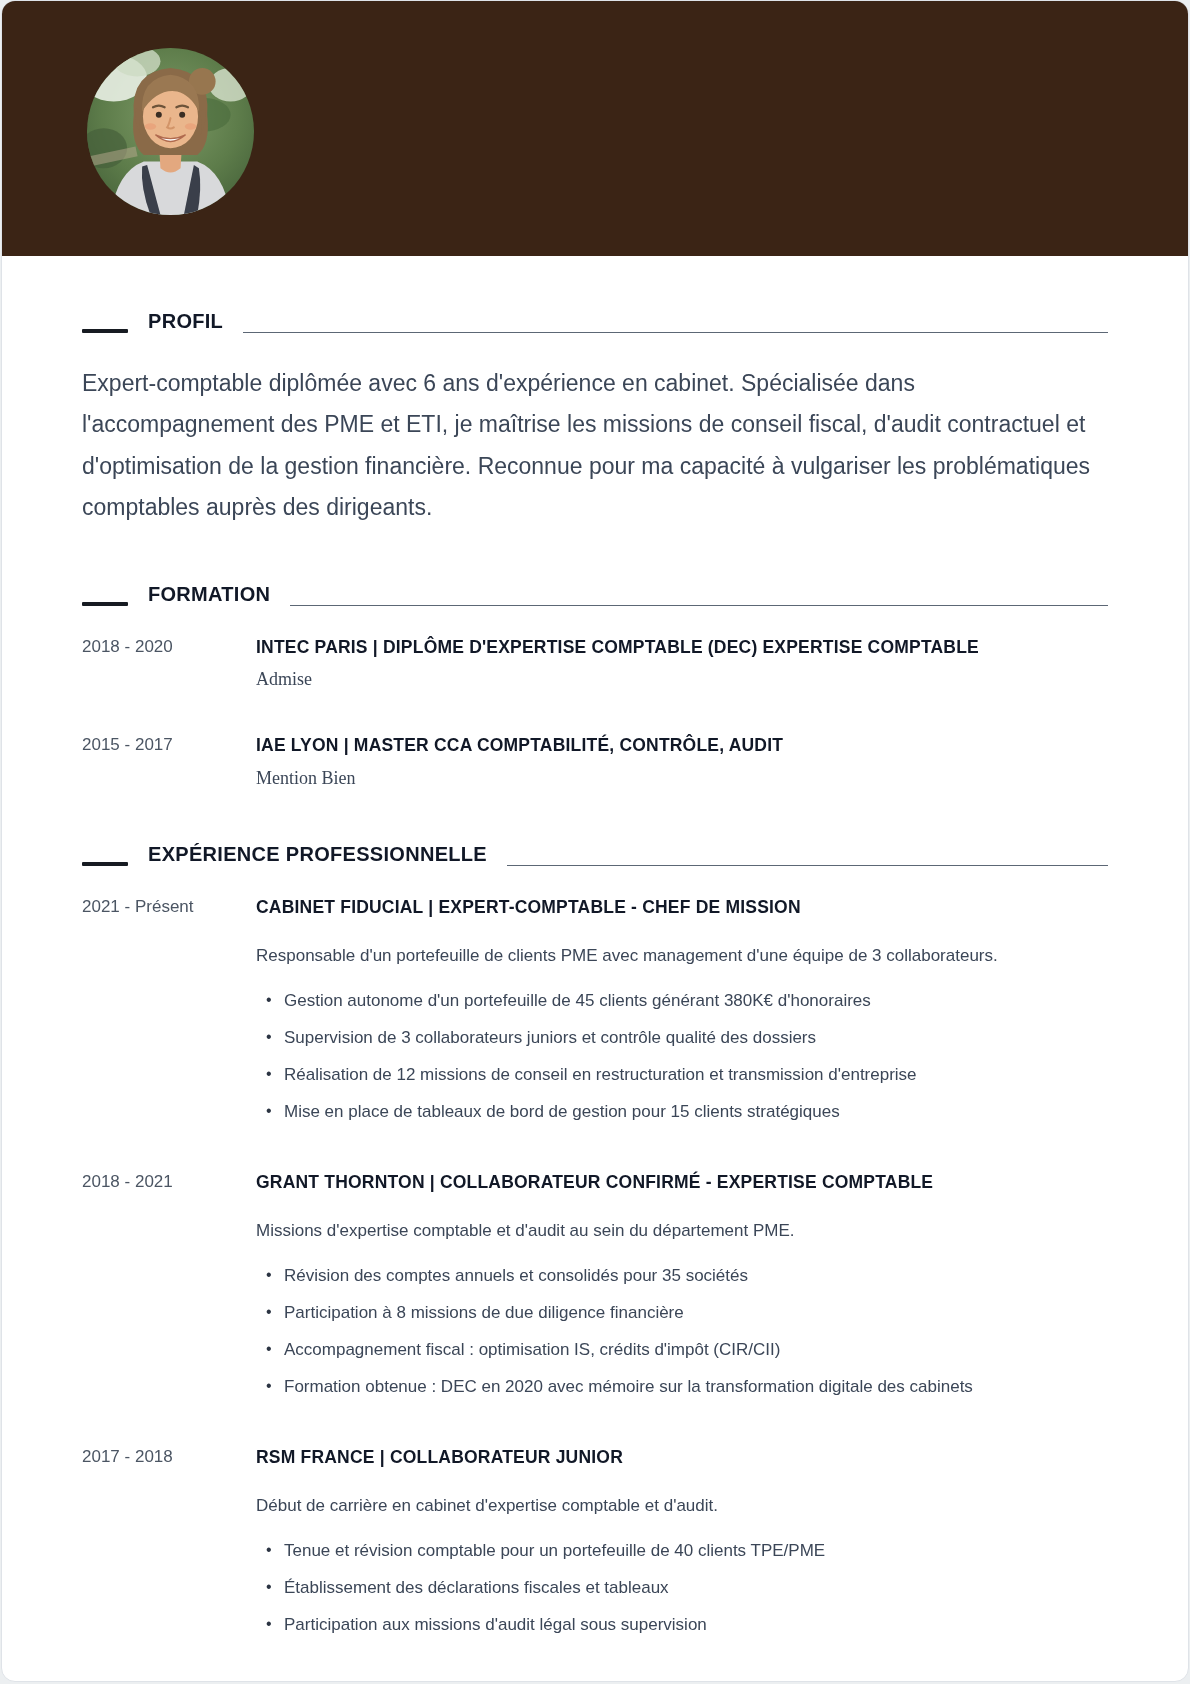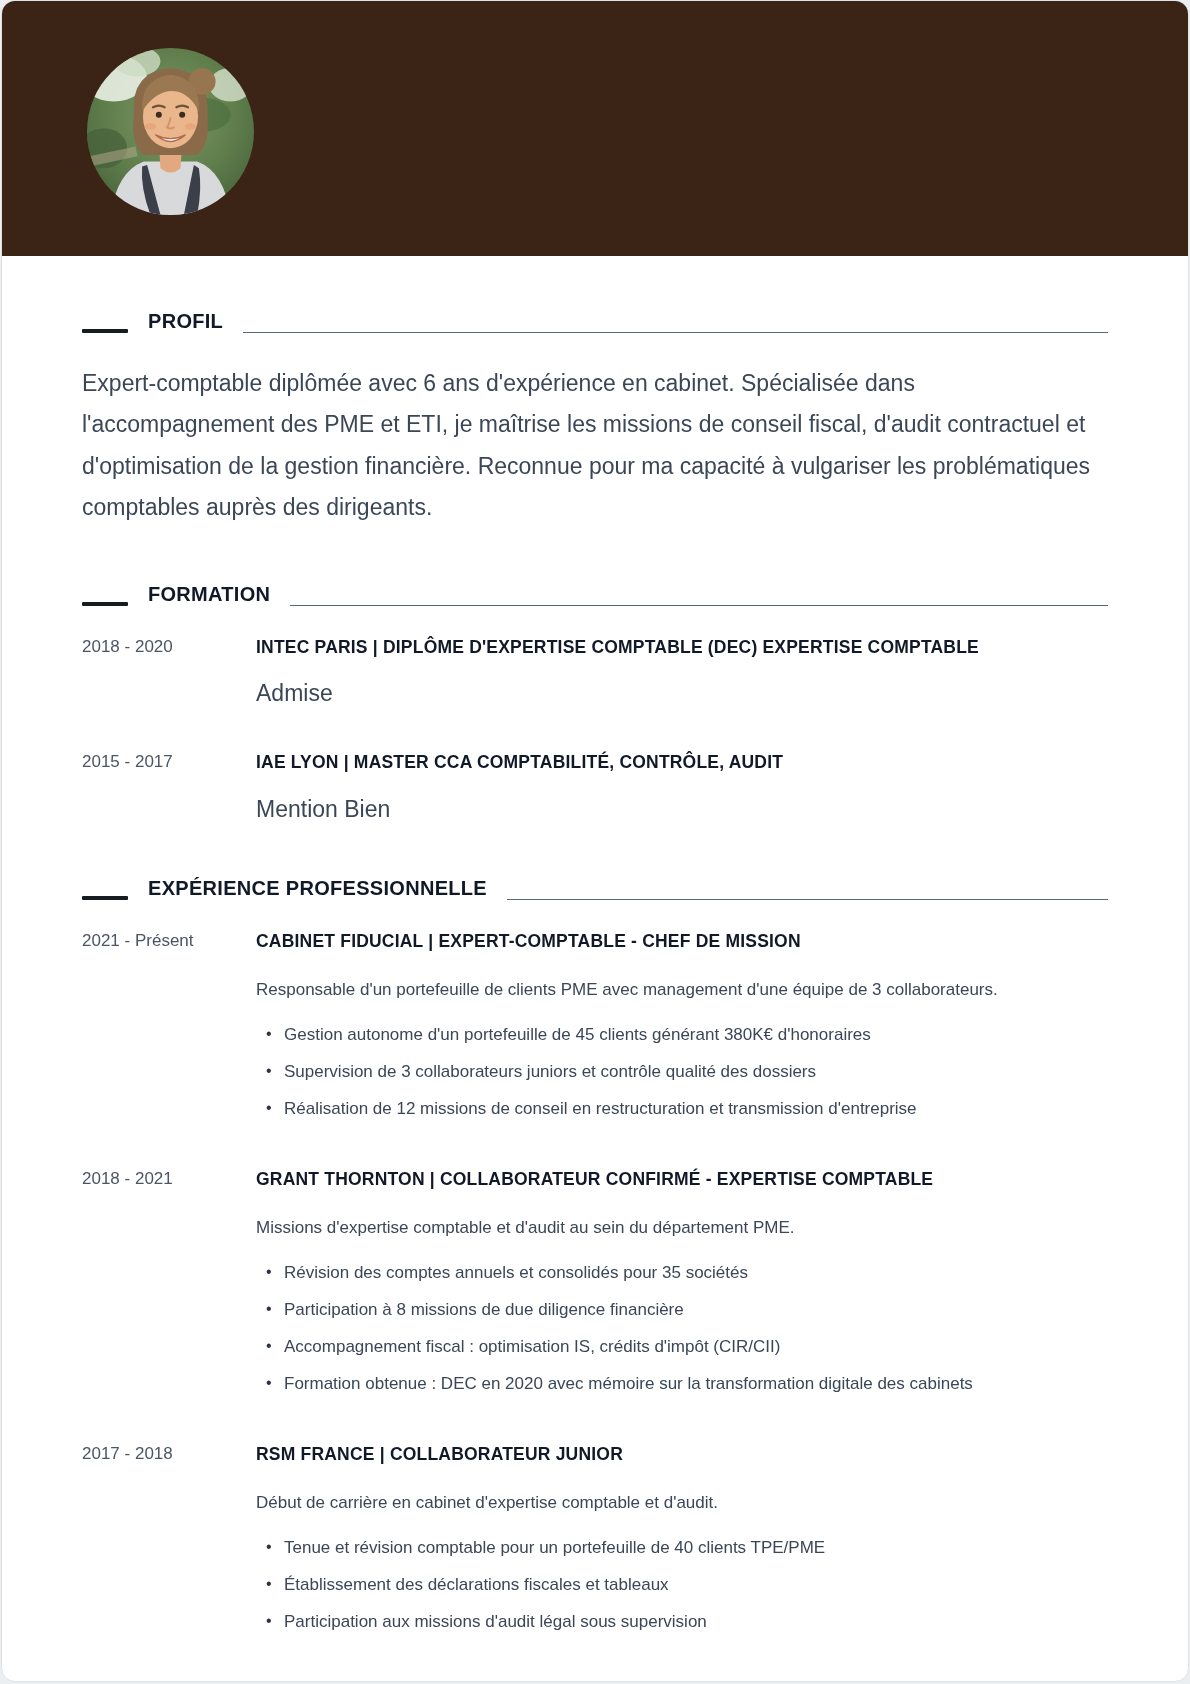--- a/index.html
+++ b/index.html
@@ -108,23 +108,24 @@
     padding-top: 1px;
   }
   .entry-title {
     font-size: 17.5px;
     font-weight: 700;
     color: #111827;
     letter-spacing: 0.2px;
     line-height: 1.35;
   }
   .entry-note {
-    margin-top: 21px;
-    font-size: 23px;
-    color: #3b4657;
+    margin-top: 10px;
+    font-size: 18px;
+    color: #3b4657;
+    font-family: Liberation Serif, serif;
   }
   .entry-desc {
     margin-top: 22px;
     font-size: 17px;
     line-height: 1.75;
     color: #3b4657;
     max-width: 840px;
   }
   ul.entry-bullets {
     list-style: none;
@@ -246,20 +247,21 @@
 
       <div class="entry">
         <div class="entry-date">2021 - Présent</div>
         <div>
           <div class="entry-title">CABINET FIDUCIAL | EXPERT-COMPTABLE - CHEF DE MISSION</div>
           <p class="entry-desc">Responsable d'un portefeuille de clients PME avec management d'une équipe de 3 collaborateurs.</p>
           <ul class="entry-bullets">
             <li>Gestion autonome d'un portefeuille de 45 clients générant 380K€ d'honoraires</li>
             <li>Supervision de 3 collaborateurs juniors et contrôle qualité des dossiers</li>
             <li>Réalisation de 12 missions de conseil en restructuration et transmission d'entreprise</li>
+            <li>Mise en place de tableaux de bord de gestion pour 15 clients stratégiques</li>
           </ul>
         </div>
       </div>
 
       <div class="entry">
         <div class="entry-date">2018 - 2021</div>
         <div>
           <div class="entry-title">GRANT THORNTON | COLLABORATEUR CONFIRMÉ - EXPERTISE COMPTABLE</div>
           <p class="entry-desc">Missions d'expertise comptable et d'audit au sein du département PME.</p>
           <ul class="entry-bullets">

